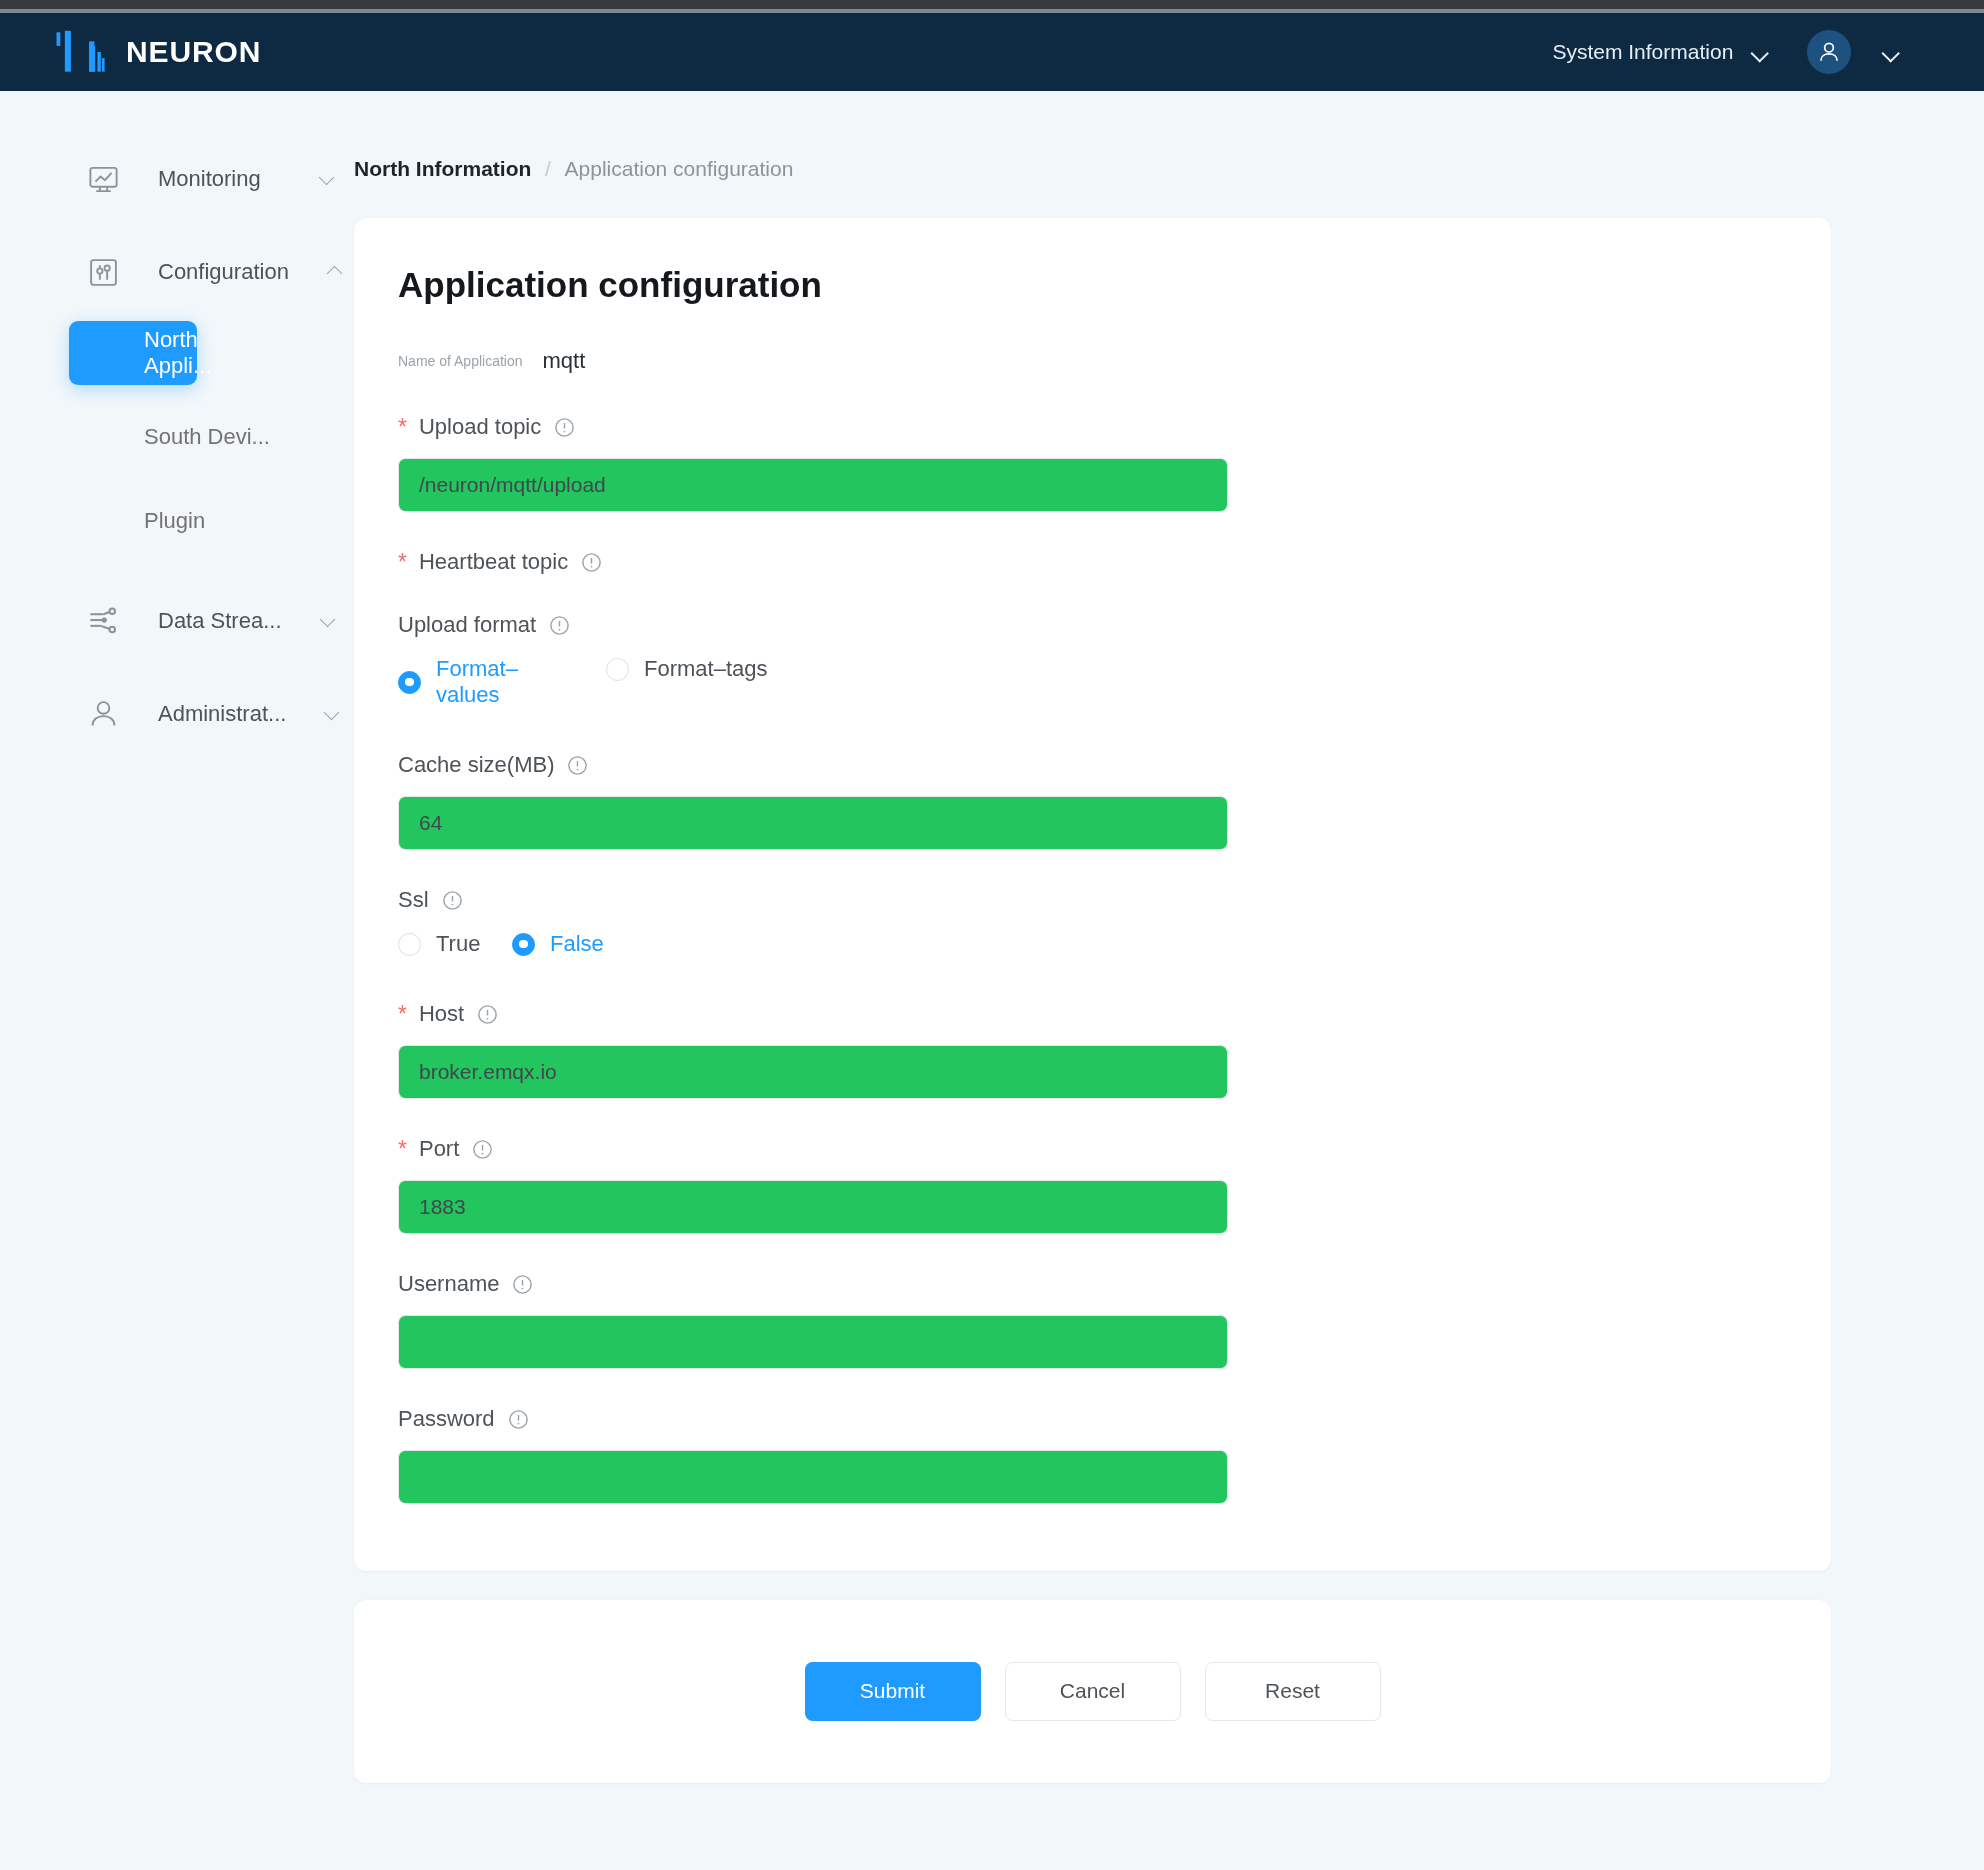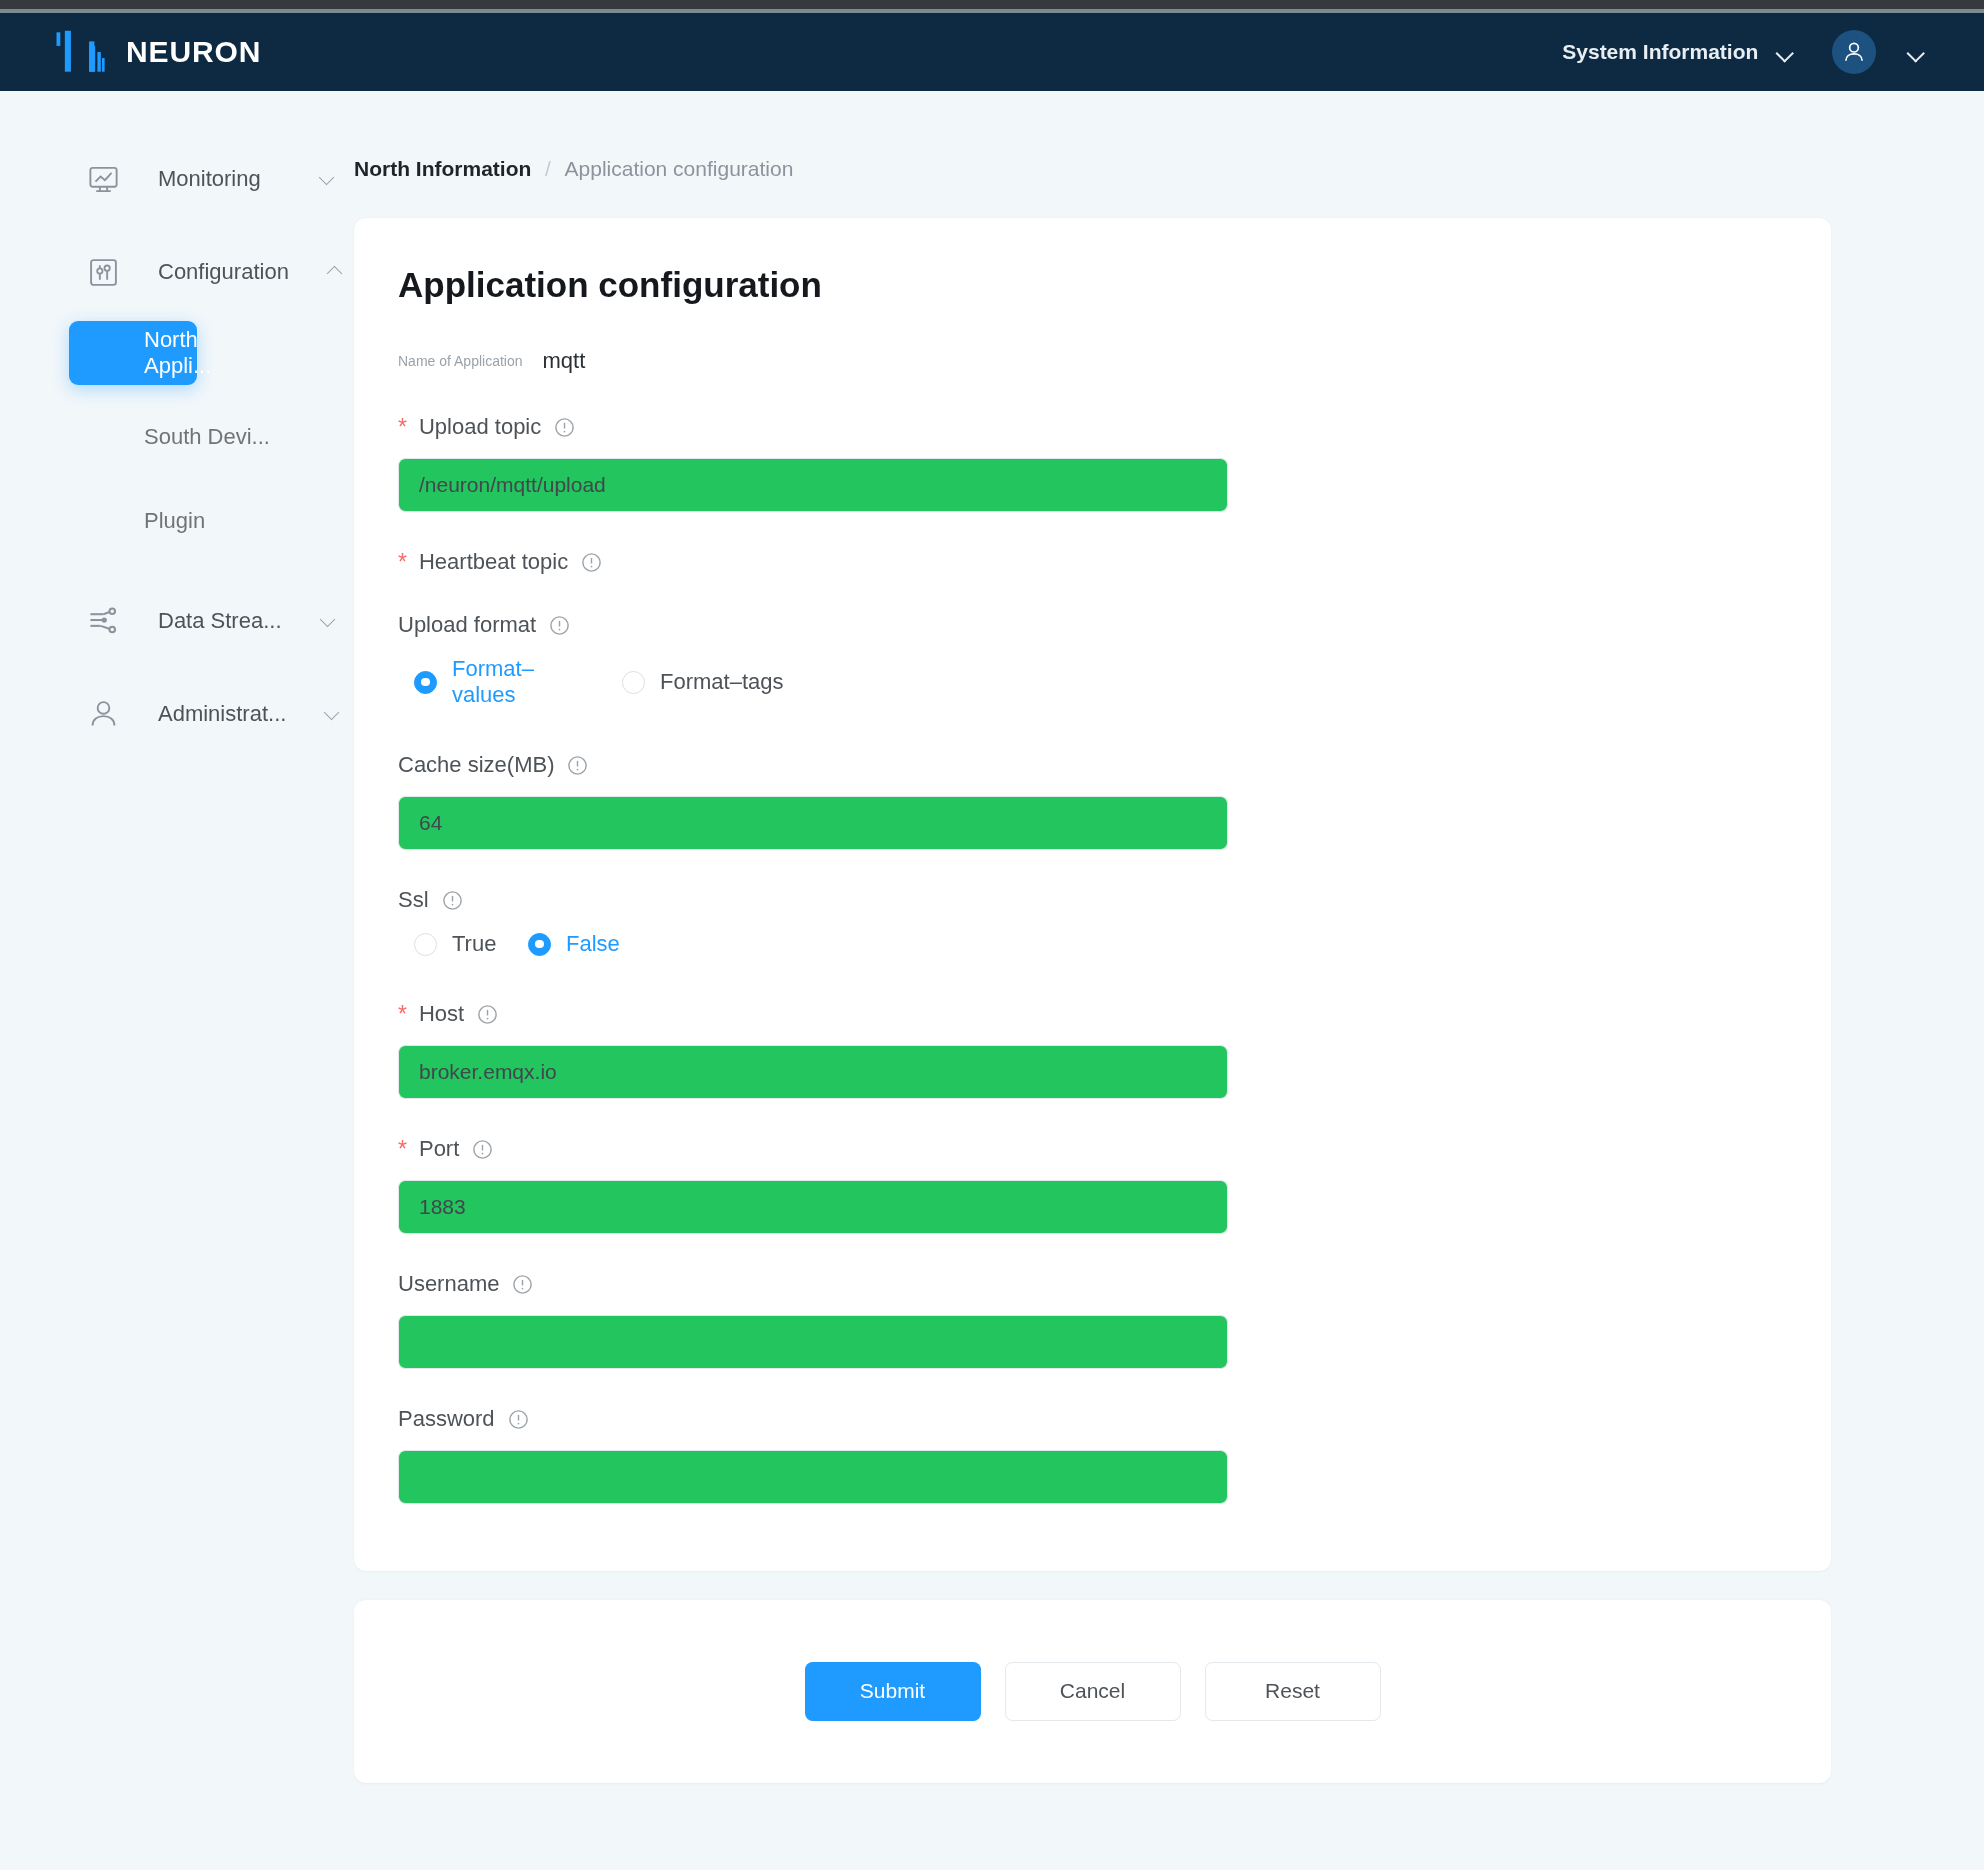--- a/index.html
+++ b/index.html
@@ -28,21 +28,21 @@
     position:absolute; top:13px; left:0; width:1985px; height:78px;
     background:#0e2a42;
     display:flex; align-items:center; justify-content:space-between;
   }
   .brand { display:flex; align-items:center; gap:21px; padding-left:55px; }
   .brand-logo { width:50px; height:46px; }
   .brand-name {
     color:#ffffff; font-size:30px; letter-spacing:0.9px; font-weight:700;
   }
   .header-right {
-    display:flex; align-items:center; gap:0; padding-right:59px;font-weight:bold;
+    display:flex; align-items:center; gap:0; padding-right:84px;
   }
   .sysinfo {
     display:flex; align-items:center; gap:16.7px;
     color:#e8eef3; font-size:21px; margin-right:37px;
   }
   .chev { display:inline-block; width:20px; height:20px; position:relative; }
   .chev::before{
     content:""; position:absolute; left:3px; top:4.6px;
     width:11.4px; height:11.4px;
     border-right:2px solid currentColor; border-bottom:2px solid currentColor;
@@ -123,21 +123,21 @@
   .req { color:#f56c6c; font-size:23px; line-height:1; }
   .info-icon { width:23px; height:23px; color:#9aa3aa; flex:0 0 23px; }
   .input {
     width:830px; height:54px; border:1.2px solid #e3e8ec; border-radius:7.6px;
     background:#22c55e; font-size:21px; color:#41474c;
     padding:0 20px; font-family:"Liberation Sans", sans-serif;
     display:flex; align-items:center;
   }
   .input.empty { color:#b9c1c7; }
 
-  .radio-row { display:flex; align-items:center; padding-left:60px; margin-bottom:44px; }
+  .radio-row { display:flex; align-items:flex-start; padding-left:44px; margin-bottom:44px; }
   .radio-opt { display:flex; align-items:center; gap:15px; cursor:pointer; }
   .radio-opt + .radio-opt { margin-left:0; }
   .radio-dot {
     width:23px; height:23px; border-radius:50%;
     border:1.5px solid #dcdfe6; background:#fff; flex:0 0 23px;
     display:flex; align-items:center; justify-content:center;
   }
   .radio-dot.on { background:#1f9bff; border-color:#1f9bff; }
   .radio-dot.on::after {
     content:""; width:8.4px; height:8.4px; border-radius:50%; background:#fff;

